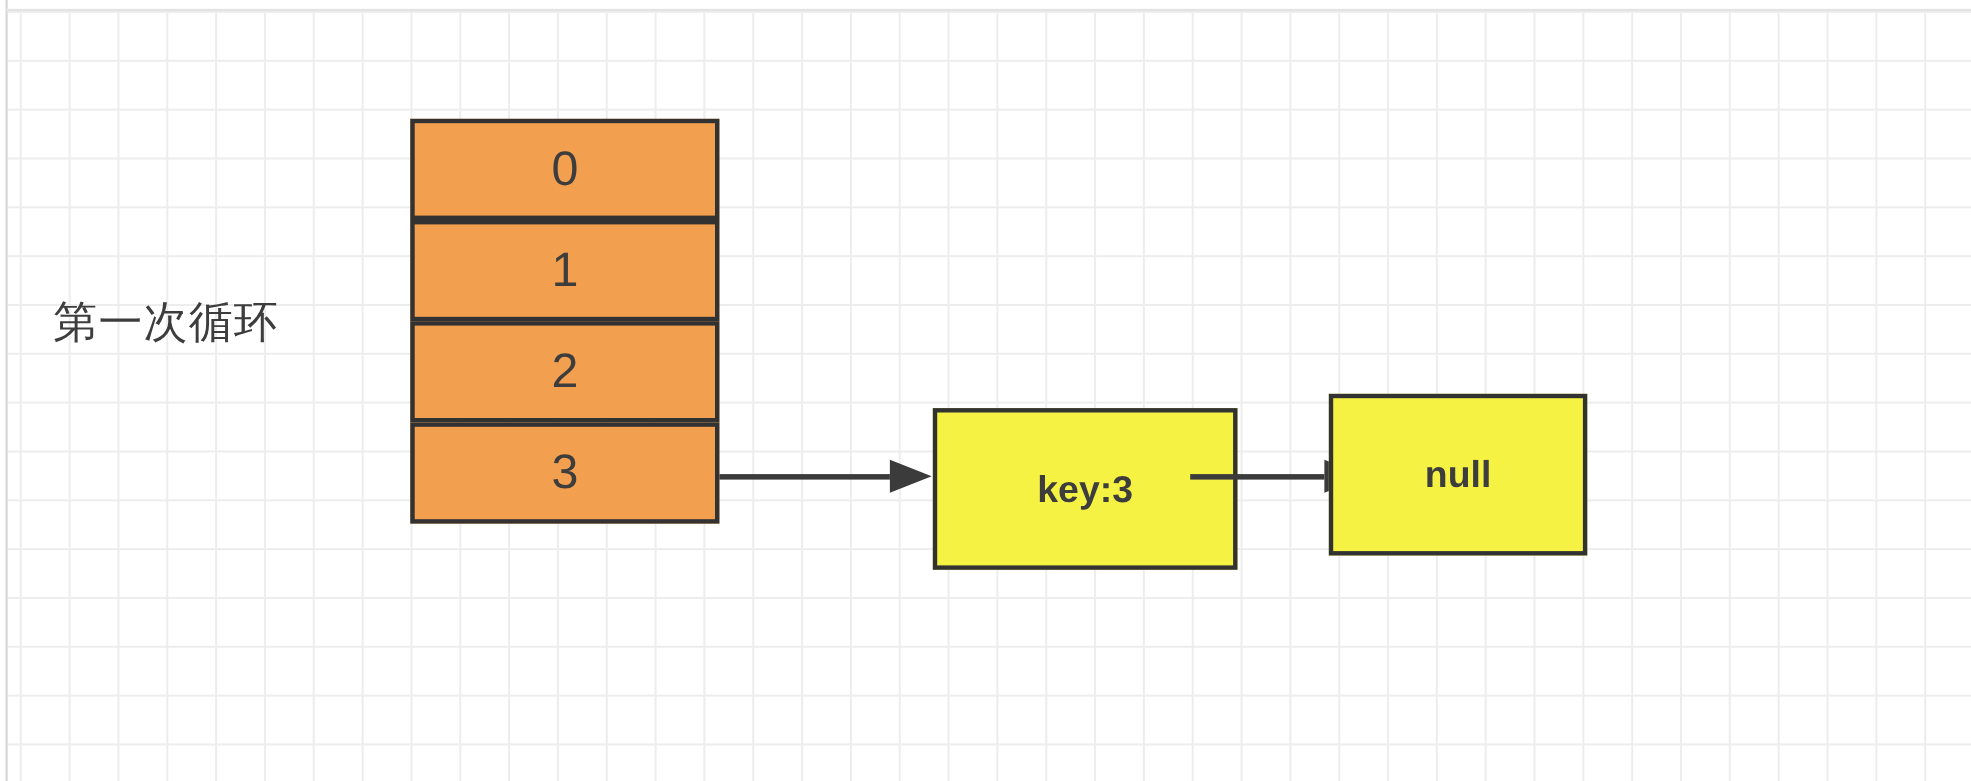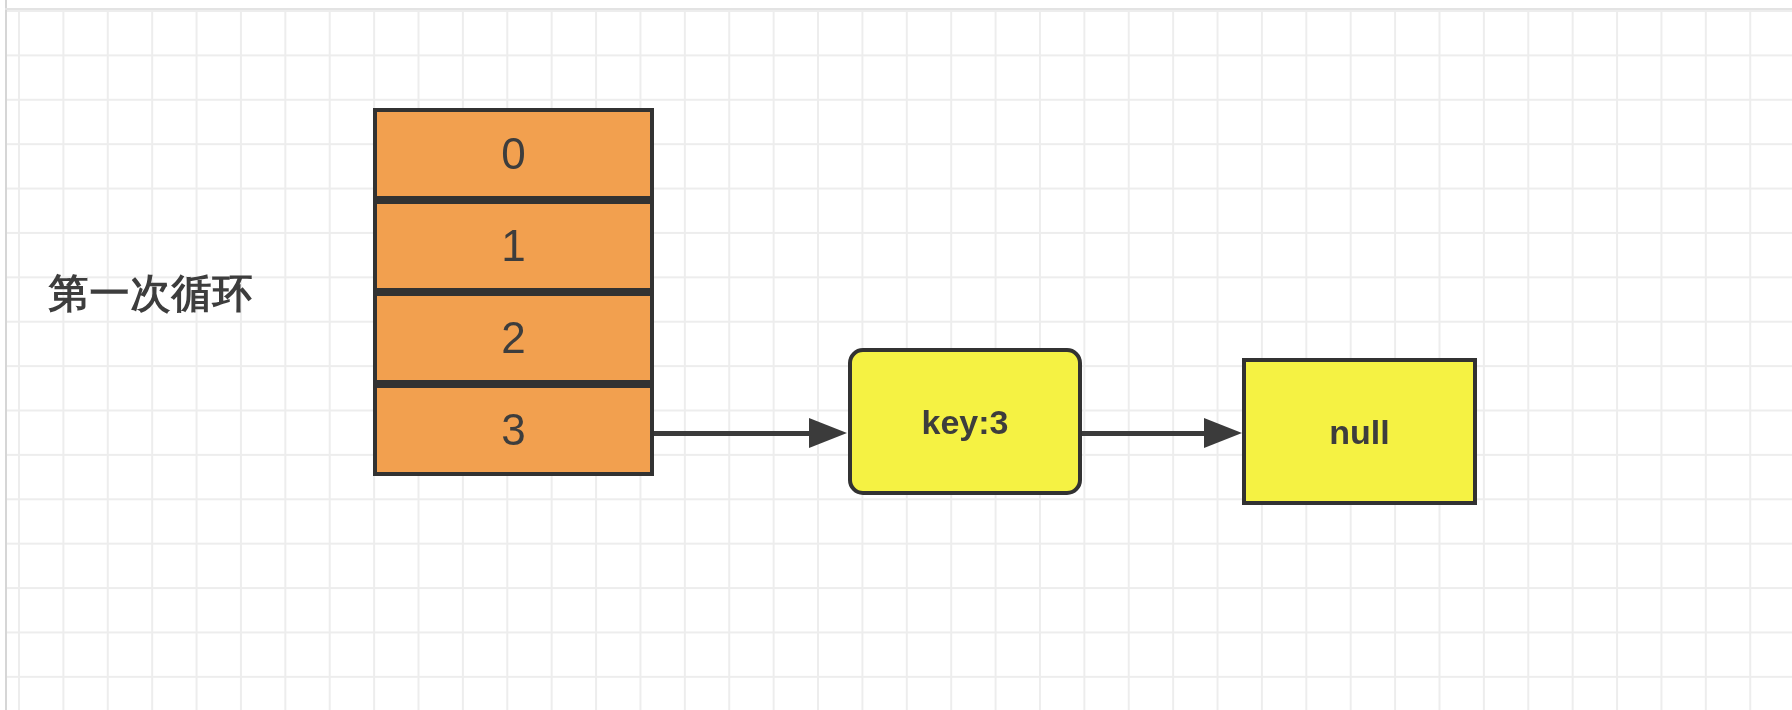--- a/index.html
+++ b/index.html
@@ -24,41 +24,41 @@
     background-image:
       linear-gradient(to right, var(--grid-line) 0, var(--grid-line) 2px, transparent 2px),
       linear-gradient(to bottom, var(--grid-line) 0, var(--grid-line) 2px, transparent 2px);
     background-size:44.4px 44.4px;
     background-position:11px 0;
   }
 
   .iteration-label{
     position:absolute;left:44px;top:270px;width:214px;height:46px;
     line-height:46px;text-align:center;
-    font-size:40px;font-weight:700;color:var(--text);
+    font-size:40px;font-weight:400;color:var(--text);
     letter-spacing:1px;white-space:nowrap;
   }
 
   .hash-array{position:absolute;left:373px;top:108px;width:281px;}
   .array-cell{
     width:281px;height:92px;background:var(--array-fill);
     border:4px solid var(--shape-border);
     display:flex;align-items:center;justify-content:center;
     font-size:44px;font-weight:400;color:var(--text);
   }
 
   .node{
     position:absolute;height:147px;background:var(--node-fill);
     border:4px solid var(--shape-border);
     display:flex;flex-direction:column;align-items:center;justify-content:center;
     font-size:34px;font-weight:700;color:var(--text);line-height:44px;
     text-align:center;
   }
-  .node-entry{left:848px;top:348px;width:234px;border-radius:15px;}
-  .node-null{left:1242px;top:358px;width:235px;}
+  .node-entry{left:848px;top:371px;width:277px;}
+  .node-null{left:1208px;top:358px;width:235px;}
 
   .arrow{position:absolute;height:32px;display:flex;align-items:center;}
   .arrow-shaft{flex:1 1 auto;height:5px;background:var(--arrow);}
   .arrow-head{
     width:0;height:0;flex:0 0 auto;
     border-top:15px solid transparent;
     border-bottom:15px solid transparent;
     border-left:38px solid var(--arrow);
   }
   .arrow-1{left:654px;top:417px;width:193px;}

